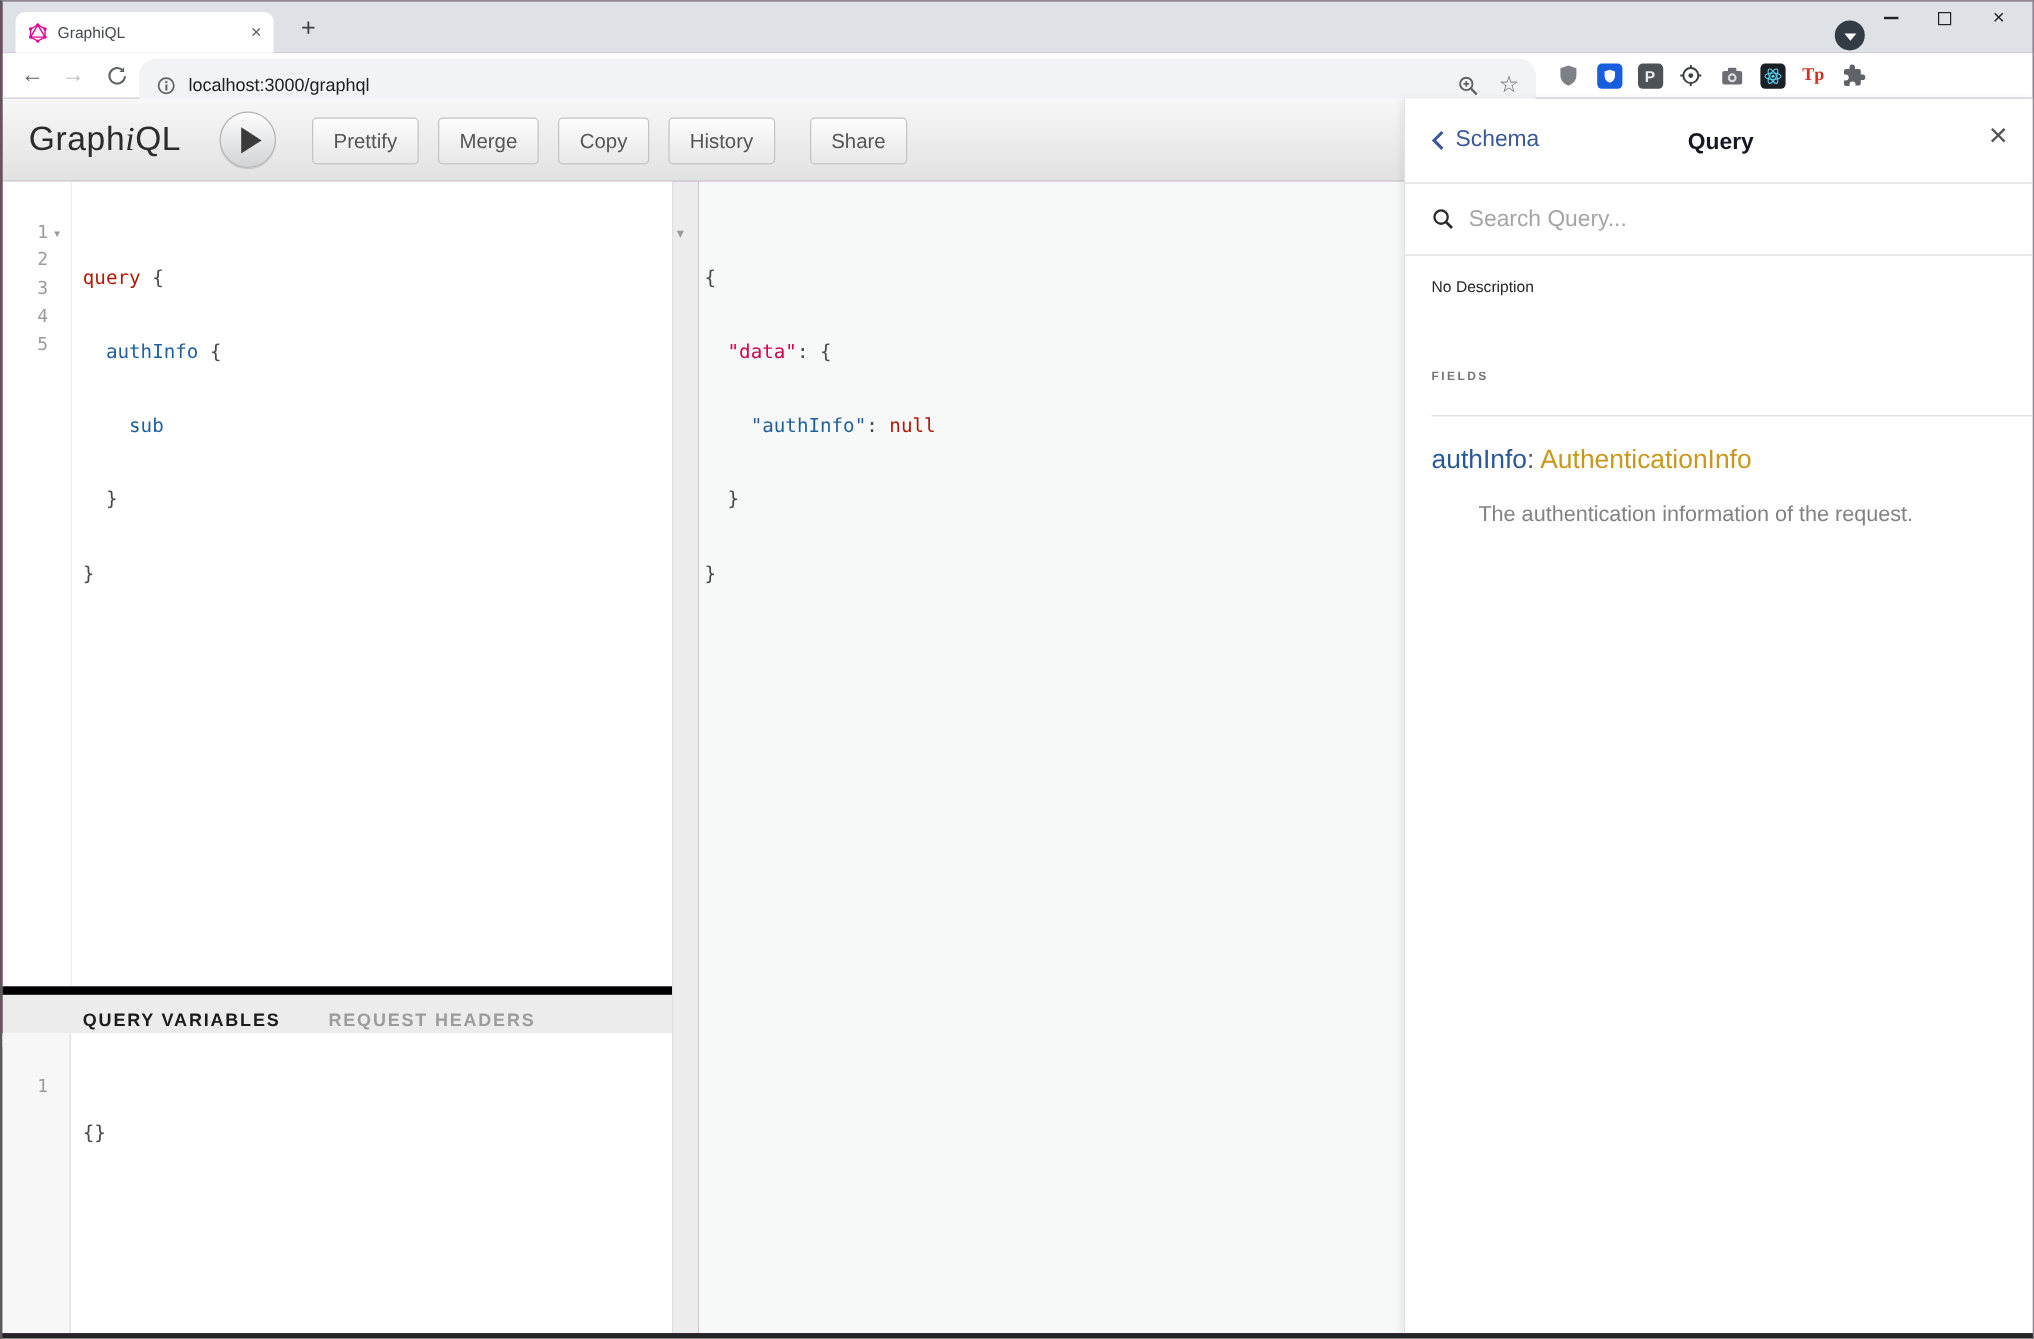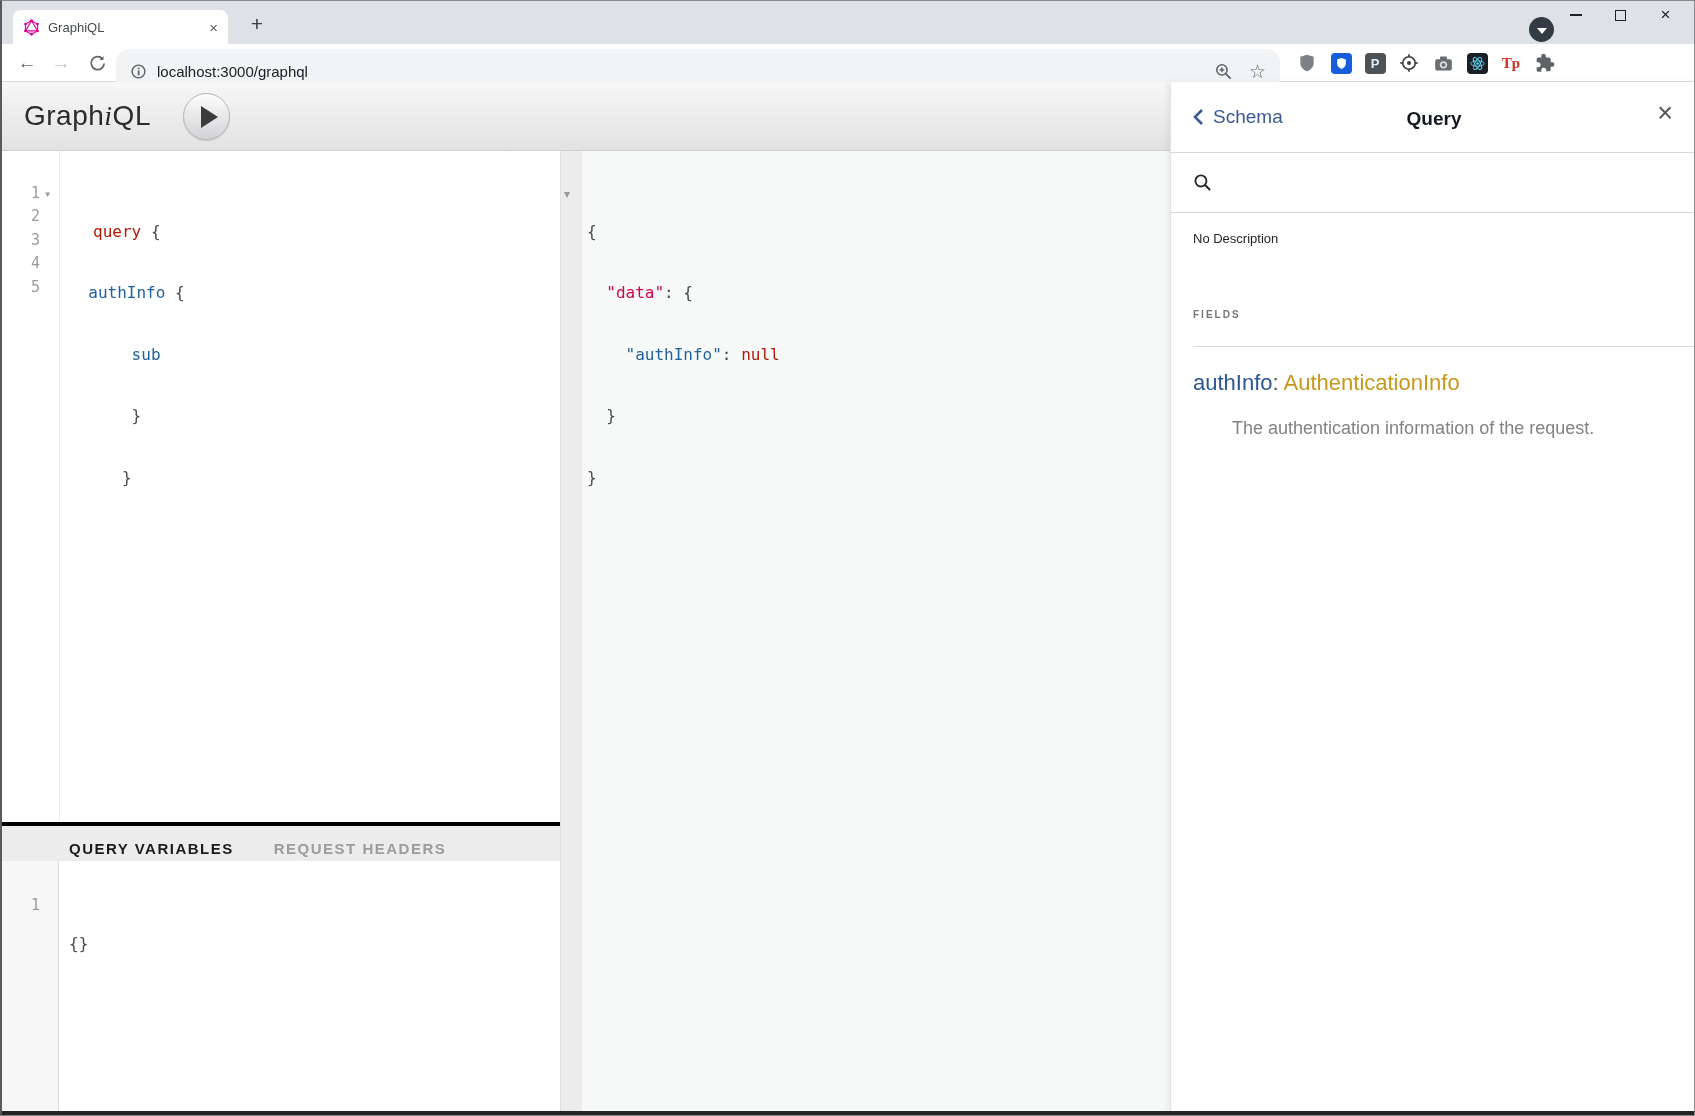--- a/index.html
+++ b/index.html
@@ -59,35 +59,35 @@
             box-shadow:0 1px 0 rgba(255,255,255,0.7) inset; display:flex; align-items:center; }
   .tool-btn.share { margin-left:13px; }
   
   .mono { font-family:"DejaVu Sans Mono","Liberation Mono",monospace; }
   .query-pane { position:absolute; left:0; top:150px; width:558px; height:671px; background:#fff; }
   .gutter-line { position:absolute; left:57px; top:0; bottom:0; width:1px; background:#ececec; }
   .lnums { position:absolute; left:0; top:31px; width:38px; text-align:right; }
   .lnums div { line-height:23.4px; font-size:15px; color:#9c9c9c; }
   .codelines { position:absolute; top:31px; white-space:pre; }
   .codelines div { line-height:23.4px; font-size:16px; }
-  .query-pane .codelines { left:67px;text-align:center; }
+  .query-pane .codelines { left:67px; }
   .fold { position:absolute; font-size:12px; color:#999; top:36px; }
   .query-pane .fold { left:42px; }
   .tok-keyword { color:#B11A04; }
   .tok-property { color:#1F61A0; }
   .tok-def { color:#D2054E; }
   .tok-punct { color:#4a4a4a; }
   .divider-strip { position:absolute; left:558px; top:150px; width:22px; height:960px; background:#ececec;
             border-left:1px solid #e0e0e0; }
   .result-pane { position:absolute; left:580px; top:150px; width:588px; height:960px; background:#f7f8f8; }
   .result-pane .codelines { left:5px; }
   .result-fold { position:absolute; left:562px; top:186px; font-size:12px; color:#9a9a9a; }
   
   .vars-bar { position:absolute; left:0; top:821px; width:558px; height:50px; background:#ececec;
-            border-top:4px solid #000000; border-bottom:1px solid #d8d8d8; display:flex; align-items:center; }
+            border-top:7px solid #000000; border-bottom:1px solid #d8d8d8; display:flex; align-items:center; }
   .vars-tab { font-size:15px; font-weight:bold; letter-spacing:1.5px; margin-left:67px; }
   .vars-tab.active { color:#1b1b1b; }
   .vars-tab.inactive { color:#9c9c9c; margin-left:40px; }
   .vars-editor { position:absolute; left:0; top:860px; width:558px; height:250px; background:#fff; }
   .vars-gutter { position:absolute; left:0; top:0; bottom:0; width:57px; background:#f7f7f7; border-right:1px solid #ddd; }
   .vars-editor .lnums { top:33px; }
   .vars-editor .codelines { left:67px; top:33px; }
   
   .doc-panel { position:absolute; left:1168px; top:81px; width:527px; height:1029px; background:#fff;
             border-left:1px solid #e3e3e3; box-shadow:-3px 0 6px rgba(0,0,0,0.06); }
@@ -245,20 +245,27 @@
       <span class="label">Aktualisieren</span>
       <span class="dots">⋮</span>
     </div>
   </div>
 
   <div class="topbar">
     <div class="gql-logo"><span>Graph</span><em>i</em><span>QL</span></div>
     <div class="execute-btn">
       <span class="play-tri"></span>
     </div>
+    <div class="btn-row">
+      <div class="tool-btn">Prettify</div>
+      <div class="tool-btn">Merge</div>
+      <div class="tool-btn">Copy</div>
+      <div class="tool-btn">History</div>
+      <div class="tool-btn share">Share</div>
+    </div>
   </div>
 
   <div class="query-pane mono">
     <div class="gutter-line"></div>
     <div class="lnums">
       <div>1</div>
       <div>2</div>
       <div>3</div>
       <div>4</div>
       <div>5</div>
@@ -311,20 +318,21 @@
       <div class="doc-title">Query</div>
       <div class="doc-close">×</div>
     </div>
     <div class="doc-search">
       <span>
         <svg width="19" height="19" viewBox="0 0 24 24">
           <circle cx="10" cy="10" r="7" fill="none" stroke="#2b2b2b" stroke-width="2.4"></circle>
           <line x1="15.2" y1="15.2" x2="21.5" y2="21.5" stroke="#2b2b2b" stroke-width="2.8"></line>
         </svg>
       </span>
+      <input type="text" placeholder="Search Query..." style="">
     </div>
     <div class="no-desc">No Description</div>
     <div class="fields-h">FIELDS</div>
     <div class="fields-hr"></div>
     <div class="field-row">
       <span class="field-name">authInfo</span><span class="field-sep">:</span>
       <span class="type-name">AuthenticationInfo</span>
     </div>
     <div class="field-desc">The authentication information of the request.</div>
   </div>

